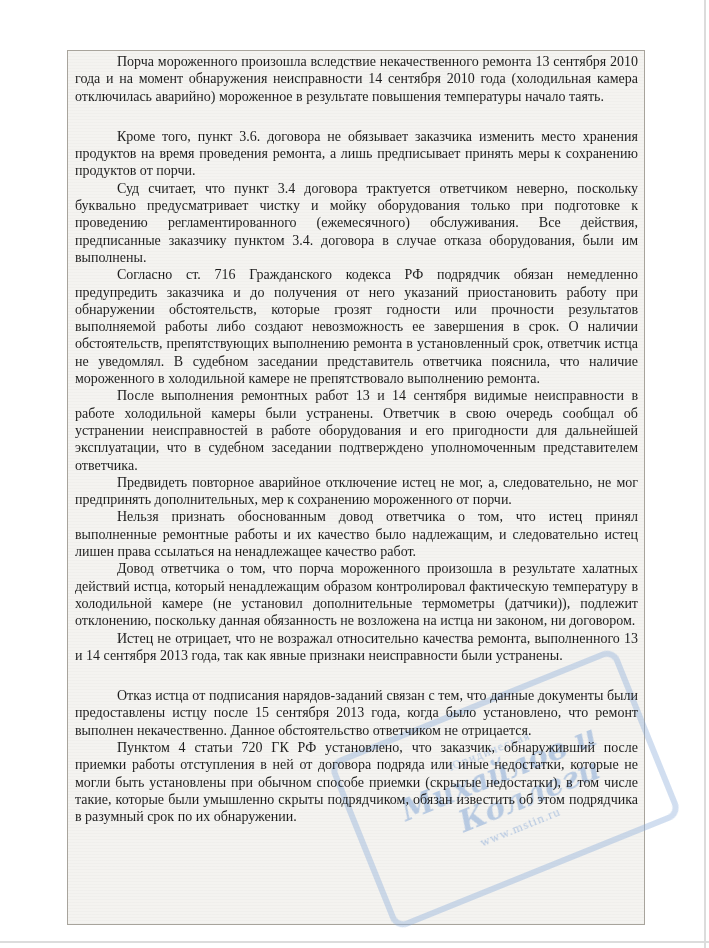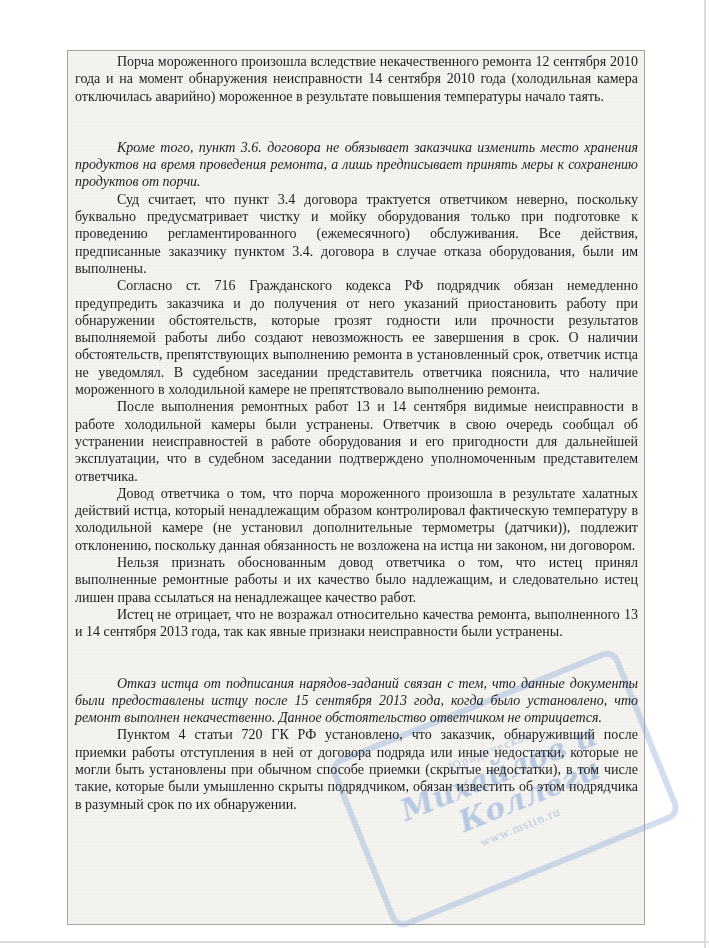--- a/index.html
+++ b/index.html
@@ -57,22 +57,21 @@
     font-size: 14px;
     line-height: 17.3px;
     z-index: 3;
   }
   .para {
     margin: 0;
     text-indent: 42px;
     text-align: justify;
   }
   .para.spaced {
-    margin-top: 34px;
-    font-style: italic;
+    margin-top: 23px;
   }
   .watermark {
     position: absolute;
     left: 350px;
     top: 698px;
     width: 310px;
     height: 182px;
     box-sizing: border-box;
     transform: rotate(-22deg);
     border: 6px solid rgba(135, 168, 215, 0.38);
@@ -118,23 +117,24 @@
 <div class="sheet"></div>
 
 <div class="watermark">
   <div class="wm-small">Юридическая</div>
   <div class="wm-big">Михайлов и</div>
   <div class="wm-big wm-big2">Коллеги</div>
   <div class="wm-url">www.mstin.ru</div>
 </div>
 
 <div class="doc-text">
-    <p class="para">Порча мороженного произошла вследствие некачественного ремонта 12 сентября 2010 года и на момент обнаружения неисправности 14 сентября 2010 года (холодильная камера отключилась аварийно) мороженное в результате повышения температуры начало таять.</p>
+    <p class="para">Порча мороженного произошла вследствие некачественного ремонта 13 сентября 2010 года и на момент обнаружения неисправности 14 сентября 2010 года (холодильная камера отключилась аварийно) мороженное в результате повышения температуры начало таять.</p>
     <p class="para spaced">Кроме того, пункт 3.6. договора не обязывает заказчика изменить место хранения продуктов на время проведения ремонта, а лишь предписывает принять меры к сохранению продуктов от порчи.</p>
     <p class="para">Суд считает, что пункт 3.4 договора трактуется ответчиком неверно, поскольку буквально предусматривает чистку и мойку оборудования только при подготовке к проведению регламентированного (ежемесячного) обслуживания. Все действия, предписанные заказчику пунктом 3.4. договора в случае отказа оборудования, были им выполнены.</p>
     <p class="para">Согласно ст. 716 Гражданского кодекса РФ подрядчик обязан немедленно предупредить заказчика и до получения от него указаний приостановить работу при обнаружении обстоятельств, которые грозят годности или прочности результатов выполняемой работы либо создают невозможность ее завершения в срок. О наличии обстоятельств, препятствующих выполнению ремонта в установленный срок, ответчик истца не уведомлял. В судебном заседании представитель ответчика пояснила, что наличие мороженного в холодильной камере не препятствовало выполнению ремонта.</p>
     <p class="para">После выполнения ремонтных работ 13 и 14 сентября видимые неисправности в работе холодильной камеры были устранены. Ответчик в свою очередь сообщал об устранении неисправностей в работе оборудования и его пригодности для дальнейшей эксплуатации, что в судебном заседании подтверждено уполномоченным представителем ответчика.</p>
+    <p class="para">Предвидеть повторное аварийное отключение истец не мог, а, следовательно, не мог предпринять дополнительных, мер к сохранению мороженного от порчи.</p>
+    <p class="para">Нельзя признать обоснованным довод ответчика о том, что истец принял выполненные ремонтные работы и их качество было надлежащим, и следовательно истец лишен права ссылаться на ненадлежащее качество работ.</p>
     <p class="para">Довод ответчика о том, что порча мороженного произошла в результате халатных действий истца, который ненадлежащим образом контролировал фактическую температуру в холодильной камере (не установил дополнительные термометры (датчики)), подлежит отклонению, поскольку данная обязанность не возложена на истца ни законом, ни договором.</p>
-    <p class="para">Нельзя признать обоснованным довод ответчика о том, что истец принял выполненные ремонтные работы и их качество было надлежащим, и следовательно истец лишен права ссылаться на ненадлежащее качество работ.</p>
     <p class="para">Истец не отрицает, что не возражал относительно качества ремонта, выполненного 13 и 14 сентября 2013 года, так как явные признаки неисправности были устранены.</p>
     <p class="para spaced">Отказ истца от подписания нарядов-заданий связан с тем, что данные документы были предоставлены истцу после 15 сентября 2013 года, когда было установлено, что ремонт выполнен некачественно. Данное обстоятельство ответчиком не отрицается.</p>
     <p class="para">Пунктом 4 статьи 720 ГК РФ установлено, что заказчик, обнаруживший после приемки работы отступления в ней от договора подряда или иные недостатки, которые не могли быть установлены при обычном способе приемки (скрытые недостатки), в том числе такие, которые были умышленно скрыты подрядчиком, обязан известить об этом подрядчика в разумный срок по их обнаружении.</p>
   </div>
 
 </body></html>

